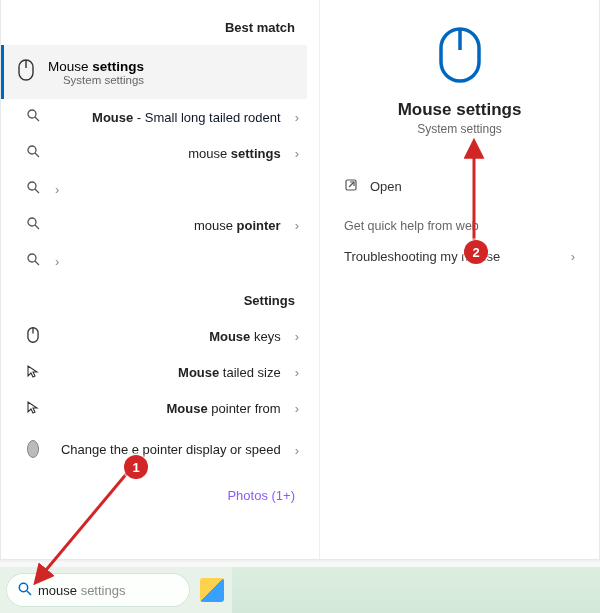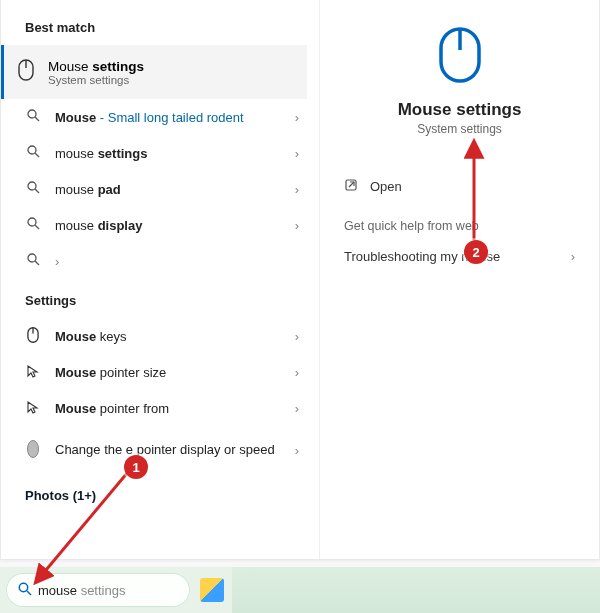--- a/index.html
+++ b/index.html
@@ -4,21 +4,21 @@
 <style>
   * { margin:0; padding:0; box-sizing:border-box; font-family:"Segoe UI",Arial,sans-serif; }
   body { width:600px; height:613px; background:#f8f8f8; position:relative; overflow:hidden; }
 
   .search-panel {
     position:absolute; left:0; top:0; width:600px; height:560px;
     background:#fff; display:flex;
     border:1px solid #e8e8e8; border-top:none;
     box-shadow:0 1px 3px rgba(0,0,0,0.06);
   }
-  .left-col { width:318px; padding:10px 0 8px 0; }
+  .left-col { width:318px; padding:10px 0 8px 0;text-align:right; }
   .right-col {
     flex:1; border-left:1px solid #eee; padding:18px 24px 0 24px;
     display:flex; flex-direction:column; align-items:stretch;
     background:#fff;
   }
 
   .section-header { font-size:13px; font-weight:600; color:#222; padding:10px 24px 10px 24px; }
 
   .best-match-row {
     display:flex; align-items:center; height:54px; margin:0 12px 0 0;
@@ -30,38 +30,38 @@
   .best-match-row .texts .t b { font-weight:600; }
   .best-match-row .texts .s { font-size:11.5px; color:#666; }
 
   .row {
     display:flex; align-items:center; height:36px; padding:0 20px 0 24px;
     font-size:13px; color:#222; gap:14px; cursor:default;
   }
   .row .icon { width:16px; text-align:center; color:#555; font-size:13px; }
   .row .label { flex:1; }
   .row .label b { font-weight:600; }
-  .row .label .hint { color:#0369a1; }
+  .row .label .hint { color:#0f172a; }
   .row .chev { color:#888; font-size:13px; }
 
   .settings-mouse-hero {
     display:flex; flex-direction:column; align-items:center;
     margin-top:8px; margin-bottom:34px;
   }
   .hero-icon svg { width:44px; height:58px; }
   .hero-title { font-size:17px; font-weight:600; color:#222; margin-top:12px;}
   .hero-sub { font-size:12px; color:#666; margin-top:2px;}
 
   .action-row {
     display:flex; align-items:center; gap:12px;
     font-size:13px; color:#333; padding:8px 0;
   }
   .action-row.dim { color:#666; font-size:12.5px; }
 
-  .photos-header { font-size:13px; font-weight:700; color:#0f172a; padding:14px 24px 0; }
+  .photos-header { font-size:13px; font-weight:400; color:#8b5cf6; padding:14px 24px 0; }
 
   
   .taskbar {
     position:absolute; left:0; bottom:0; width:600px; height:46px;
     background:#e9f2e9; display:flex; align-items:center;
   }
   .searchbox {
     margin-left:6px; width:184px; height:34px; background:#fdfffd;
     border-radius:18px; display:flex; align-items:center; padding:0 12px;
     box-shadow:0 0 0 1px #d0e6d9 inset; gap:6px;
@@ -137,32 +137,31 @@
       <span class="chev">›</span>
     </div>
 
     <div class="row">
       <span class="icon">
         <svg width="13" height="13" viewBox="0 0 13 13">
             <circle cx="5" cy="5" r="4" stroke="#555" stroke-width="1.3" fill="none"></circle>
             <line x1="8" y1="8" x2="12" y2="12" stroke="#555" stroke-width="1.3"></line>
           </svg>
       </span>
-      <span class="label"><span>mouse </span><b>pad</b></span>
-      <span class="chev">›</span>
-    </div>
-
-    <div class="row">
-      <span class="icon">
-        <svg width="13" height="13" viewBox="0 0 13 13">
-            <circle cx="5" cy="5" r="4" stroke="#555" stroke-width="1.3" fill="none"></circle>
-            <line x1="8" y1="8" x2="12" y2="12" stroke="#555" stroke-width="1.3"></line>
-          </svg>
-      </span>
-      <span class="label"><span>mouse </span><b>display</b></span>
+      <span class="chev">›</span>
+    </div>
+
+    <div class="row">
+      <span class="icon">
+        <svg width="13" height="13" viewBox="0 0 13 13">
+            <circle cx="5" cy="5" r="4" stroke="#555" stroke-width="1.3" fill="none"></circle>
+            <line x1="8" y1="8" x2="12" y2="12" stroke="#555" stroke-width="1.3"></line>
+          </svg>
+      </span>
+      <span class="label"><span>mouse </span><b>pointer</b></span>
       <span class="chev">›</span>
     </div>
 
     <div class="row">
       <span class="icon">
         <svg width="13" height="13" viewBox="0 0 13 13">
             <circle cx="5" cy="5" r="4" stroke="#555" stroke-width="1.3" fill="none"></circle>
             <line x1="8" y1="8" x2="12" y2="12" stroke="#555" stroke-width="1.3"></line>
           </svg>
       </span>
@@ -180,21 +179,21 @@
       </span>
       <span class="label"><b>Mouse</b><span> keys</span></span>
       <span class="chev">›</span>
     </div>
     <div class="row">
       <span class="icon">
         <svg width="14" height="14" viewBox="0 0 14 14">
             <path d="M2 2 L2 12 L5 9 L7 13 L9 12 L7 8 L11 8 Z" fill="none" stroke="#333" stroke-width="1.1"></path>
           </svg>
       </span>
-      <span class="label"><b>Mouse</b><span> pointer size</span></span>
+      <span class="label"><b>Mouse</b><span> tailed size</span></span>
       <span class="chev">›</span>
     </div>
     <div class="row">
       <span class="icon">
         <svg width="14" height="14" viewBox="0 0 14 14">
             <path d="M2 2 L2 12 L5 9 L7 13 L9 12 L7 8 L11 8 Z" fill="none" stroke="#333" stroke-width="1.1"></path>
           </svg>
       </span>
       <span class="label"><b>Mouse</b><span> pointer from</span></span>
       <span class="chev">›</span>

